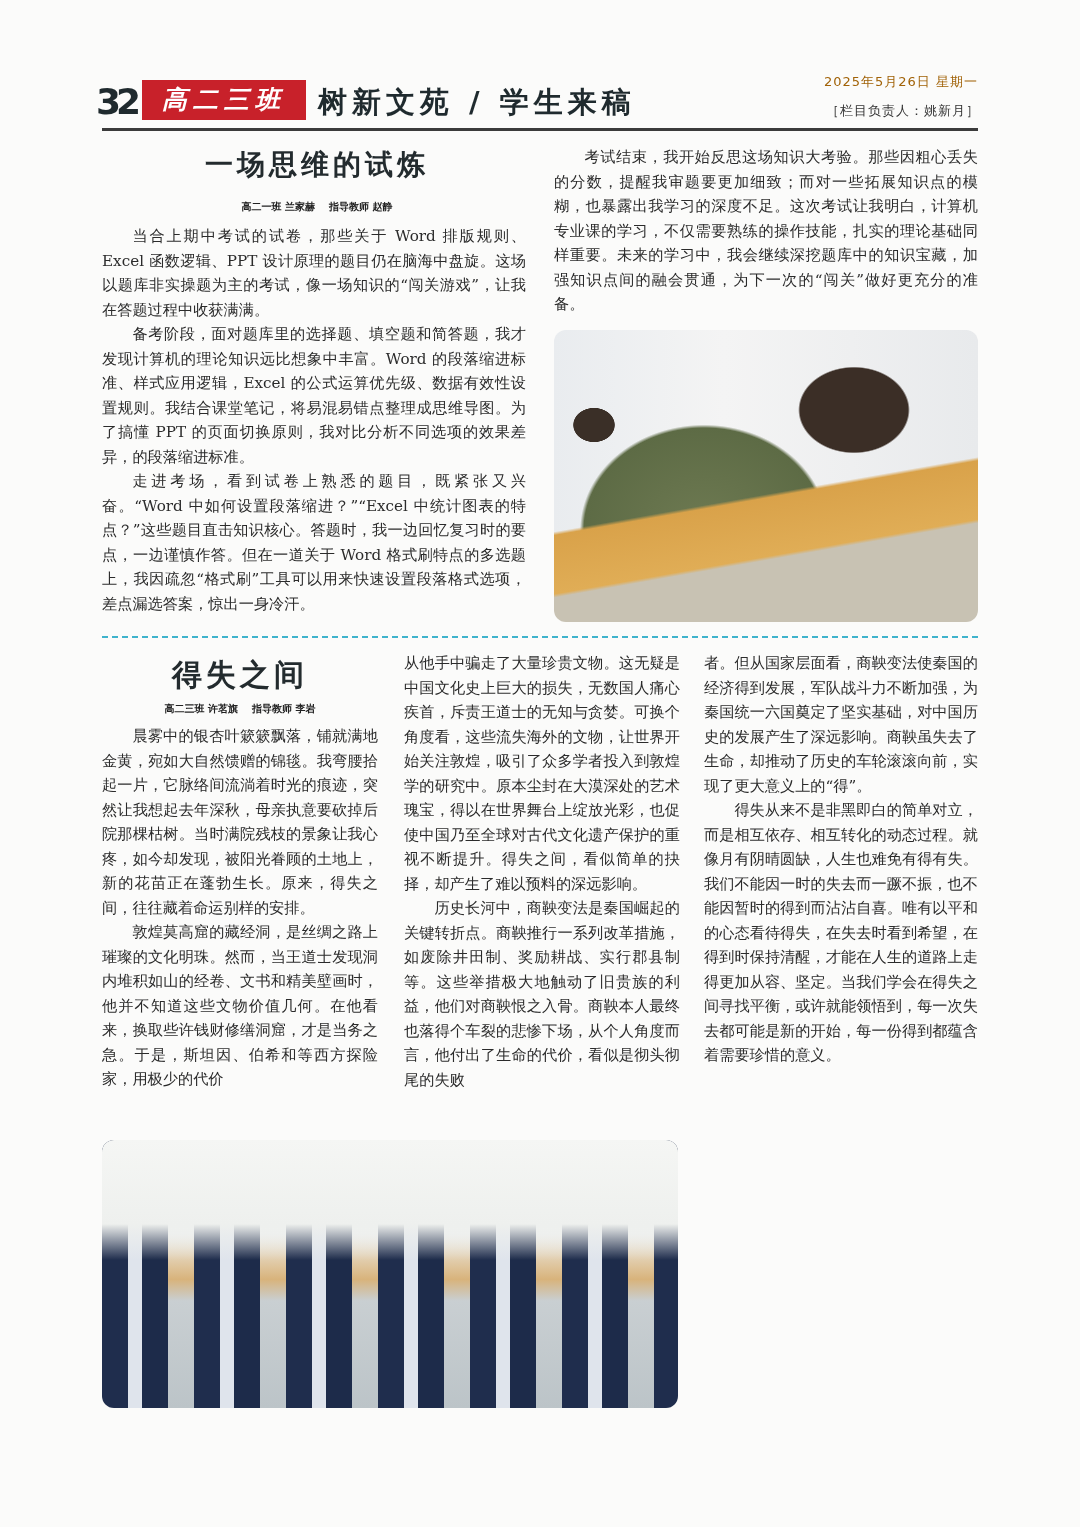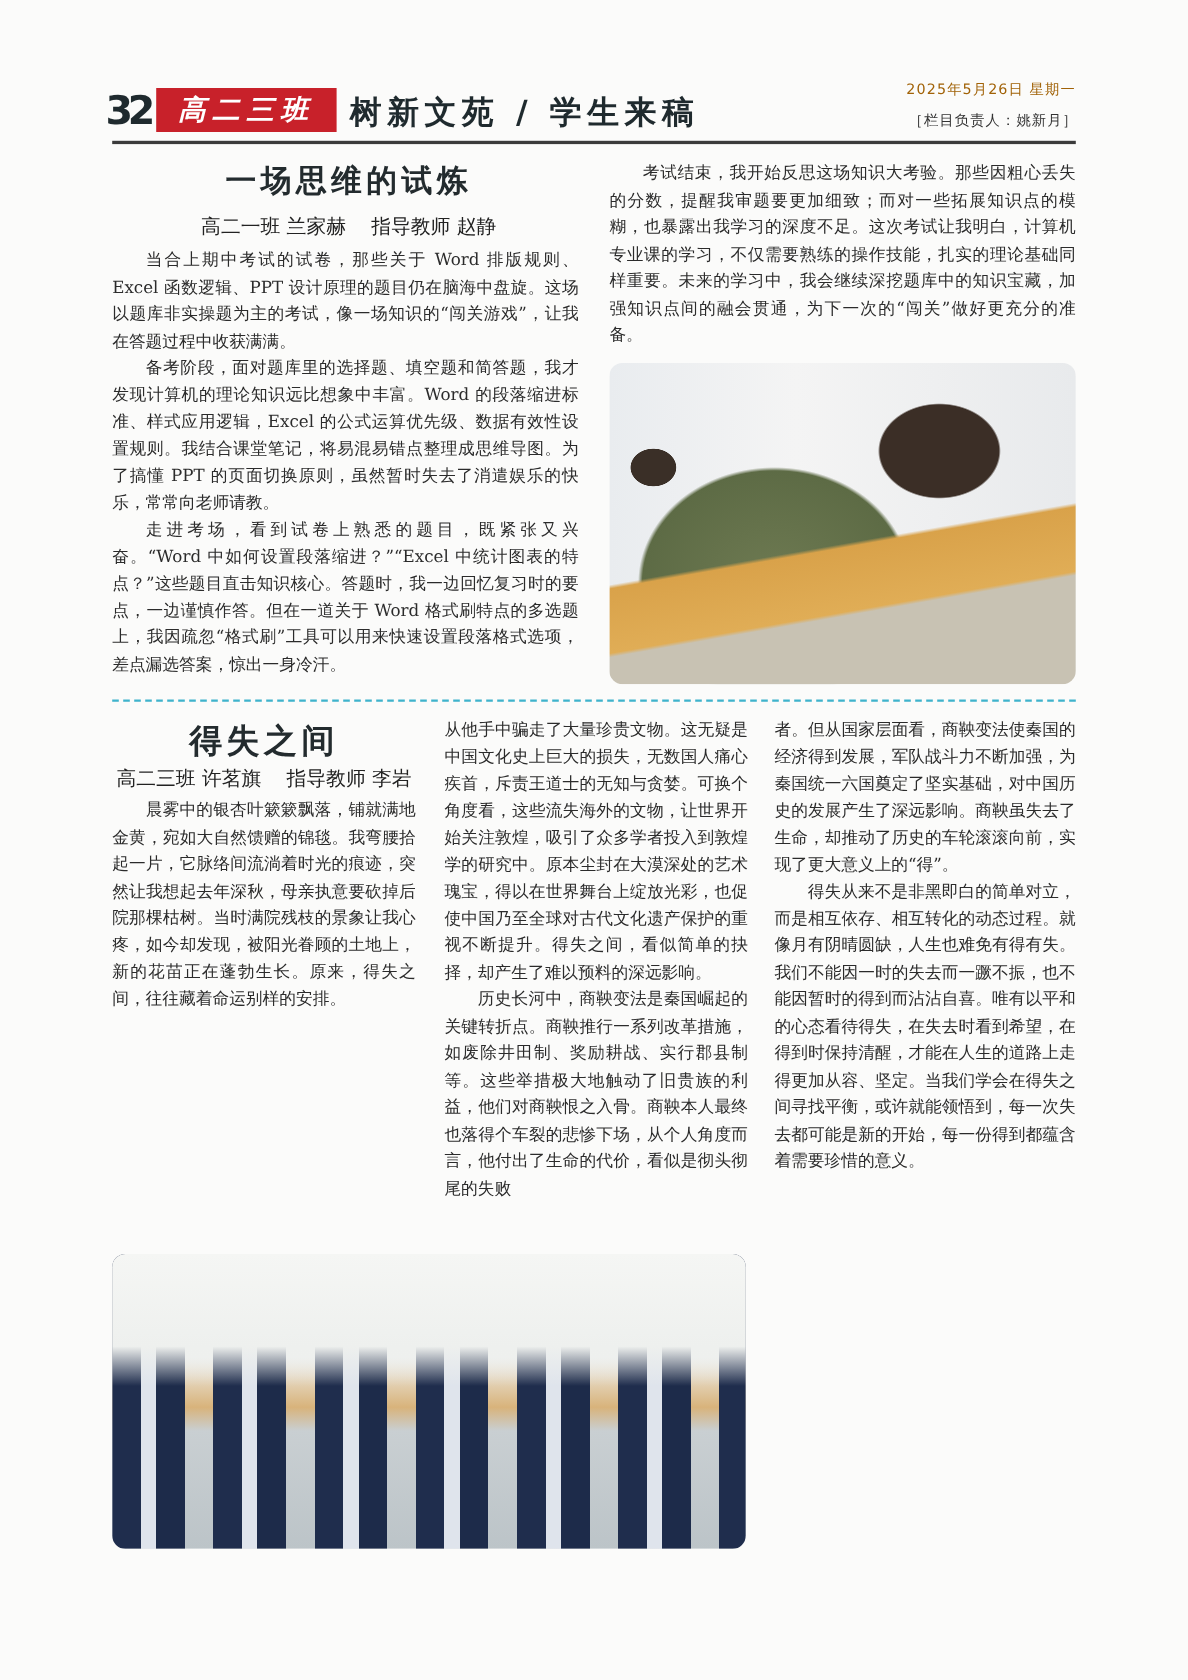--- a/index.html
+++ b/index.html
@@ -10,21 +10,21 @@
   .abs { position:absolute; }
   
   .page-num { left:96px; top:80px; font-family:"DejaVu Sans","Liberation Sans",sans-serif; font-weight:bold; font-size:36px; letter-spacing:-5px; color:#1f2a2e; line-height:44px; }
   .paper-logo { left:142px; top:80px; width:164px; height:40px; background:#c8212a; color:#fff; font-family:"DejaVu Serif",serif; font-weight:bold; font-size:25px; line-height:40px; text-align:center; letter-spacing:6px; font-style:italic; }
   .section-title { left:318px; top:80px; font-family:"DejaVu Sans","Liberation Sans",sans-serif; font-weight:bold; font-size:29px; letter-spacing:5px; color:#1f2a2e; line-height:44px; }
   .date { right:102px; top:72px; font-family:"DejaVu Sans",sans-serif; font-size:13px; letter-spacing:1px; color:#a16207; text-align:right; line-height:20px; }
   .editor { right:100px; top:101px; font-family:"DejaVu Sans",sans-serif; font-size:13px; letter-spacing:1px; color:#333; line-height:20px; }
   .head-rule { left:102px; top:128px; width:876px; height:3px; background:#3b3b3b; }
   
   .title { font-family:"DejaVu Sans","Liberation Sans",sans-serif; font-weight:bold; color:#232b2e; letter-spacing:4px; text-align:center; }
-  .byline { font-family:"DejaVu Sans",sans-serif; font-weight:normal; font-size:18px; color:#222; text-align:center; white-space:pre; }
+  .byline { font-family:"DejaVu Sans",sans-serif; font-weight:bold; font-size:10px; color:#222; text-align:center; white-space:pre; }
   .col { font-size:15.2px; line-height:24.5px; text-align:justify; color:#2b2b2b; }
   .col p { margin:0; text-indent:2em; }
   .col p.cont { text-indent:0; }
   .dash-rule { left:102px; top:636px; width:876px; height:0; border-top:2.5px dashed #3fb3cc; }
   
   .photo { border-radius:12px; overflow:hidden; }
   .photo1 { left:554px; top:330px; width:424px; height:292px;
     background:
       radial-gradient(ellipse 90px 70px at 300px 80px, #3b2e26 60%, transparent 62%),
       radial-gradient(ellipse 34px 28px at 40px 95px, #3a2f27 60%, transparent 62%),
@@ -47,34 +47,35 @@
 <div class="abs paper-logo">高二三班</div>
 <div class="abs section-title">树新文苑 / 学生来稿</div>
 <div class="abs date">2025年5月26日  星期一</div>
 <div class="abs editor">［栏目负责人：姚新月］</div>
 <div class="abs head-rule"></div>
 
 <div class="abs title" style="left:102px;top:142px;width:430px;font-size:28px;line-height:46px;">一场思维的试炼</div>
 <div class="abs byline" style="left:102px;top:196px;width:430px;line-height:22px;">高二一班 兰家赫    指导教师 赵静</div>
 <div class="abs col" style="left:102px;top:224px;width:424px;">
   <p>当合上期中考试的试卷，那些关于 Word 排版规则、Excel 函数逻辑、PPT 设计原理的题目仍在脑海中盘旋。这场以题库非实操题为主的考试，像一场知识的“闯关游戏”，让我在答题过程中收获满满。</p>
-  <p>备考阶段，面对题库里的选择题、填空题和简答题，我才发现计算机的理论知识远比想象中丰富。Word 的段落缩进标准、样式应用逻辑，Excel 的公式运算优先级、数据有效性设置规则。我结合课堂笔记，将易混易错点整理成思维导图。为了搞懂 PPT 的页面切换原则，虽然暂时失去了消遣娱乐的快乐，常常向老师请教。</p>
+  <p>备考阶段，面对题库里的选择题、填空题和简答题，我才发现计算机的理论知识远比想象中丰富。Word 的段落缩进标准、样式应用逻辑，Excel 的公式运算优先级、数据有效性设置规则。我结合课堂笔记，将易混易错点整理成思维导图。为了搞懂 PPT 的页面切换原则，我对比分析不同选项的效果差异，的段落缩进标准。</p>
   <p>走进考场，看到试卷上熟悉的题目，既紧张又兴奋。“Word 中如何设置段落缩进？”“Excel 中统计图表的特点？”这些题目直击知识核心。答题时，我一边回忆复习时的要点，一边谨慎作答。但在一道关于 Word 格式刷特点的多选题上，我因疏忽“格式刷”工具可以用来快速设置段落格式选项，差点漏选答案，惊出一身冷汗。</p>
 </div>
 <div class="abs col" style="left:554px;top:145px;width:424px;">
   <p>考试结束，我开始反思这场知识大考验。那些因粗心丢失的分数，提醒我审题要更加细致；而对一些拓展知识点的模糊，也暴露出我学习的深度不足。这次考试让我明白，计算机专业课的学习，不仅需要熟练的操作技能，扎实的理论基础同样重要。未来的学习中，我会继续深挖题库中的知识宝藏，加强知识点间的融会贯通，为下一次的“闯关”做好更充分的准备。</p>
 </div>
 <div class="abs photo photo1"></div>
 
 <div class="abs dash-rule"></div>
 
 <div class="abs title" style="left:102px;top:652px;width:276px;font-size:30px;line-height:46px;">得失之间</div>
 <div class="abs byline" style="left:102px;top:698px;width:276px;line-height:22px;">高二三班 许茗旗    指导教师 李岩</div>
 <div class="abs col" style="left:102px;top:724px;width:276px;">
   <p>晨雾中的银杏叶簌簌飘落，铺就满地金黄，宛如大自然馈赠的锦毯。我弯腰拾起一片，它脉络间流淌着时光的痕迹，突然让我想起去年深秋，母亲执意要砍掉后院那棵枯树。当时满院残枝的景象让我心疼，如今却发现，被阳光眷顾的土地上，新的花苗正在蓬勃生长。原来，得失之间，往往藏着命运别样的安排。</p>
+  <p>敦煌莫高窟的藏经洞，是丝绸之路上璀璨的文化明珠。然而，当王道士发现洞内堆积如山的经卷、文书和精美壁画时，他并不知道这些文物价值几何。在他看来，换取些许钱财修缮洞窟，才是当务之急。于是，斯坦因、伯希和等西方探险家，用极少的代价</p>
 </div>
 <div class="abs col" style="left:404px;top:651px;width:276px;">
   <p class="cont">从他手中骗走了大量珍贵文物。这无疑是中国文化史上巨大的损失，无数国人痛心疾首，斥责王道士的无知与贪婪。可换个角度看，这些流失海外的文物，让世界开始关注敦煌，吸引了众多学者投入到敦煌学的研究中。原本尘封在大漠深处的艺术瑰宝，得以在世界舞台上绽放光彩，也促使中国乃至全球对古代文化遗产保护的重视不断提升。得失之间，看似简单的抉择，却产生了难以预料的深远影响。</p>
   <p>历史长河中，商鞅变法是秦国崛起的关键转折点。商鞅推行一系列改革措施，如废除井田制、奖励耕战、实行郡县制等。这些举措极大地触动了旧贵族的利益，他们对商鞅恨之入骨。商鞅本人最终也落得个车裂的悲惨下场，从个人角度而言，他付出了生命的代价，看似是彻头彻尾的失败</p>
 </div>
 <div class="abs col" style="left:704px;top:651px;width:274px;">
   <p class="cont">者。但从国家层面看，商鞅变法使秦国的经济得到发展，军队战斗力不断加强，为秦国统一六国奠定了坚实基础，对中国历史的发展产生了深远影响。商鞅虽失去了生命，却推动了历史的车轮滚滚向前，实现了更大意义上的“得”。</p>
   <p>得失从来不是非黑即白的简单对立，而是相互依存、相互转化的动态过程。就像月有阴晴圆缺，人生也难免有得有失。我们不能因一时的失去而一蹶不振，也不能因暂时的得到而沾沾自喜。唯有以平和的心态看待得失，在失去时看到希望，在得到时保持清醒，才能在人生的道路上走得更加从容、坚定。当我们学会在得失之间寻找平衡，或许就能领悟到，每一次失去都可能是新的开始，每一份得到都蕴含着需要珍惜的意义。</p>
 </div>
 <div class="abs photo photo2"></div>

